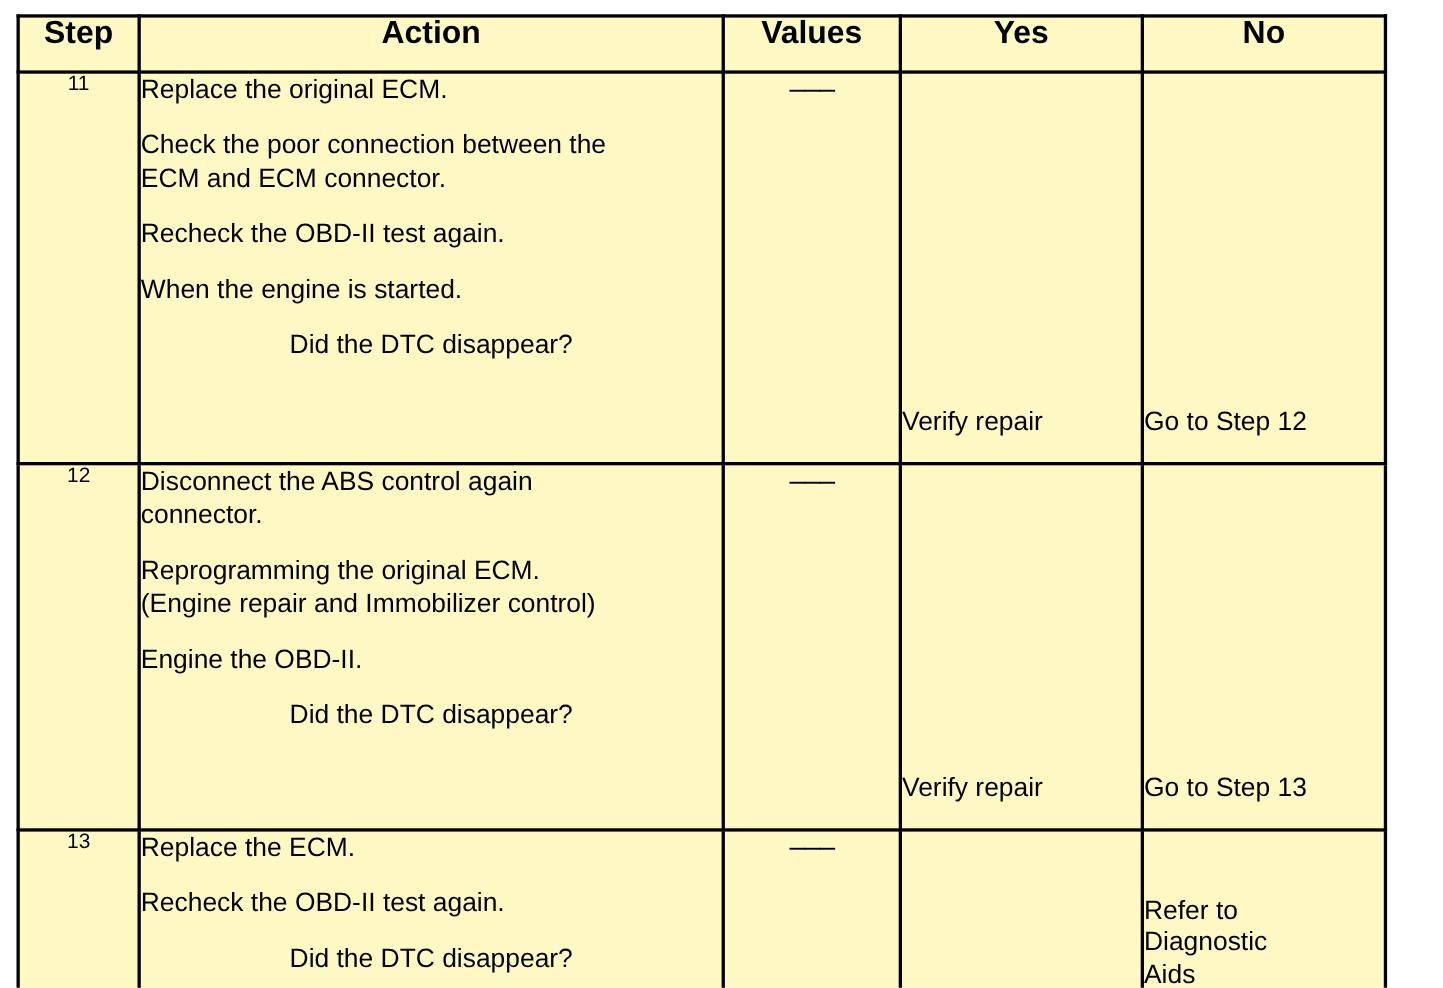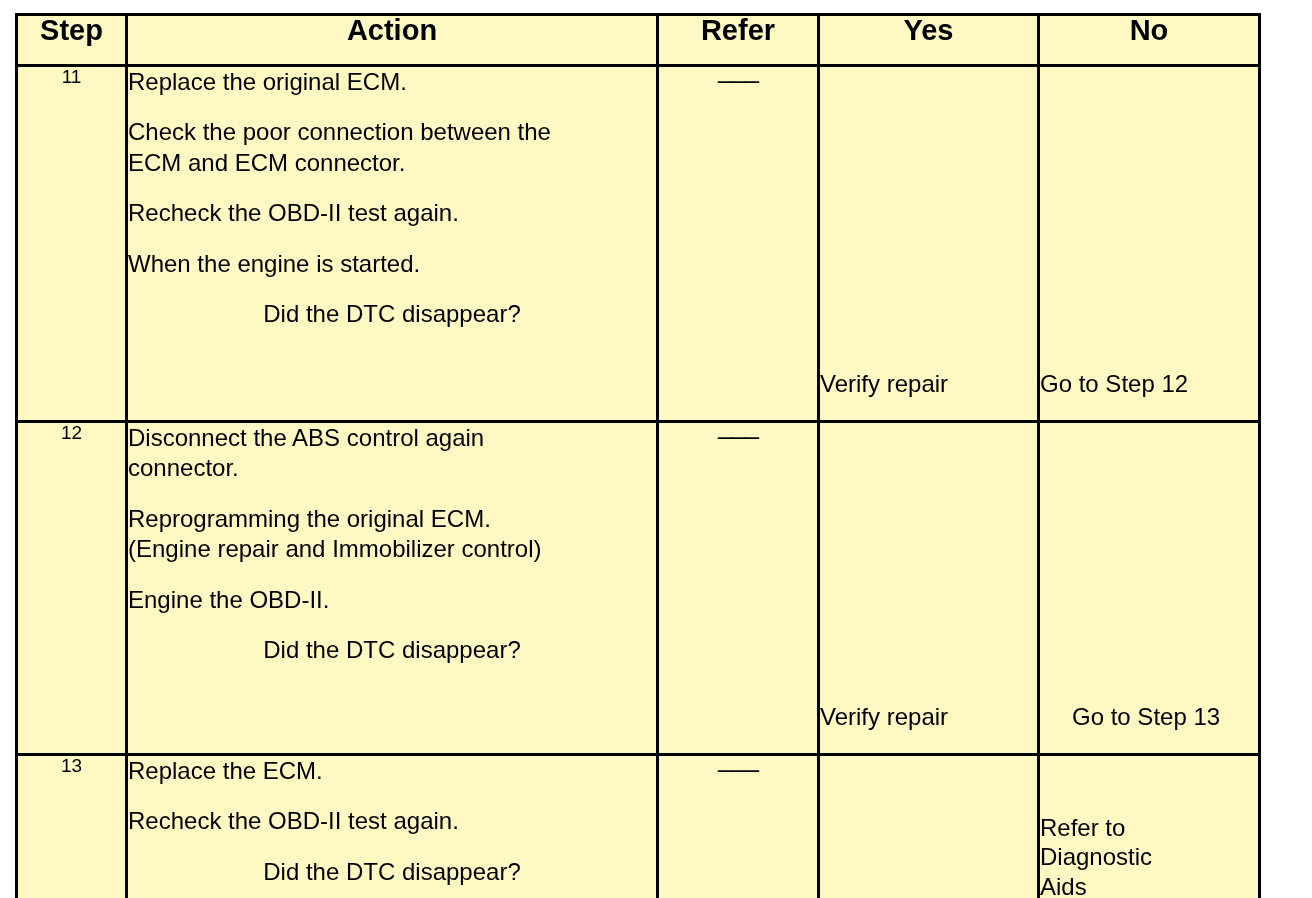--- a/index.html
+++ b/index.html
@@ -137,21 +137,21 @@
       <col class="c-action">
       <col class="c-values">
       <col class="c-yes">
       <col class="c-no">
     </colgroup>
 
     <thead>
       <tr class="hdr-row">
         <th>Step</th>
         <th>Action</th>
-        <th>Refer</th>
+        <th>Values</th>
         <th>Yes</th>
         <th>No</th>
       </tr>
     </thead>
 
     <tbody>
 
       <tr class="row-11">
         <td class="cell-step">11</td>
         <td class="cell-action">
@@ -176,21 +176,21 @@
 connector.</p>
           <p class="action-line">Reprogramming the original ECM.
 (Engine repair and Immobilizer control)</p>
           <p class="action-line">Engine the OBD-II.</p>
           <p class="action-line">Did the DTC disappear?</p>
         </td>
         <td class="cell-values">
           <span class="dash-mark">–––</span>
         </td>
         <td class="cell-yes" style="white-space: pre-line;">Verify repair</td>
-        <td class="cell-no" style="white-space: pre-line; padding-left: 32px;">Go to Step 13</td>
+        <td class="cell-no" style="white-space: pre-line;">Go to Step 13</td>
       </tr>
 
       <tr class="row-13">
         <td class="cell-step">13</td>
         <td class="cell-action">
           <p class="action-line">Replace the ECM.</p>
           <p class="action-line">Recheck the OBD-II test again.</p>
           <p class="action-line">Did the DTC disappear?</p>
         </td>
         <td class="cell-values">

